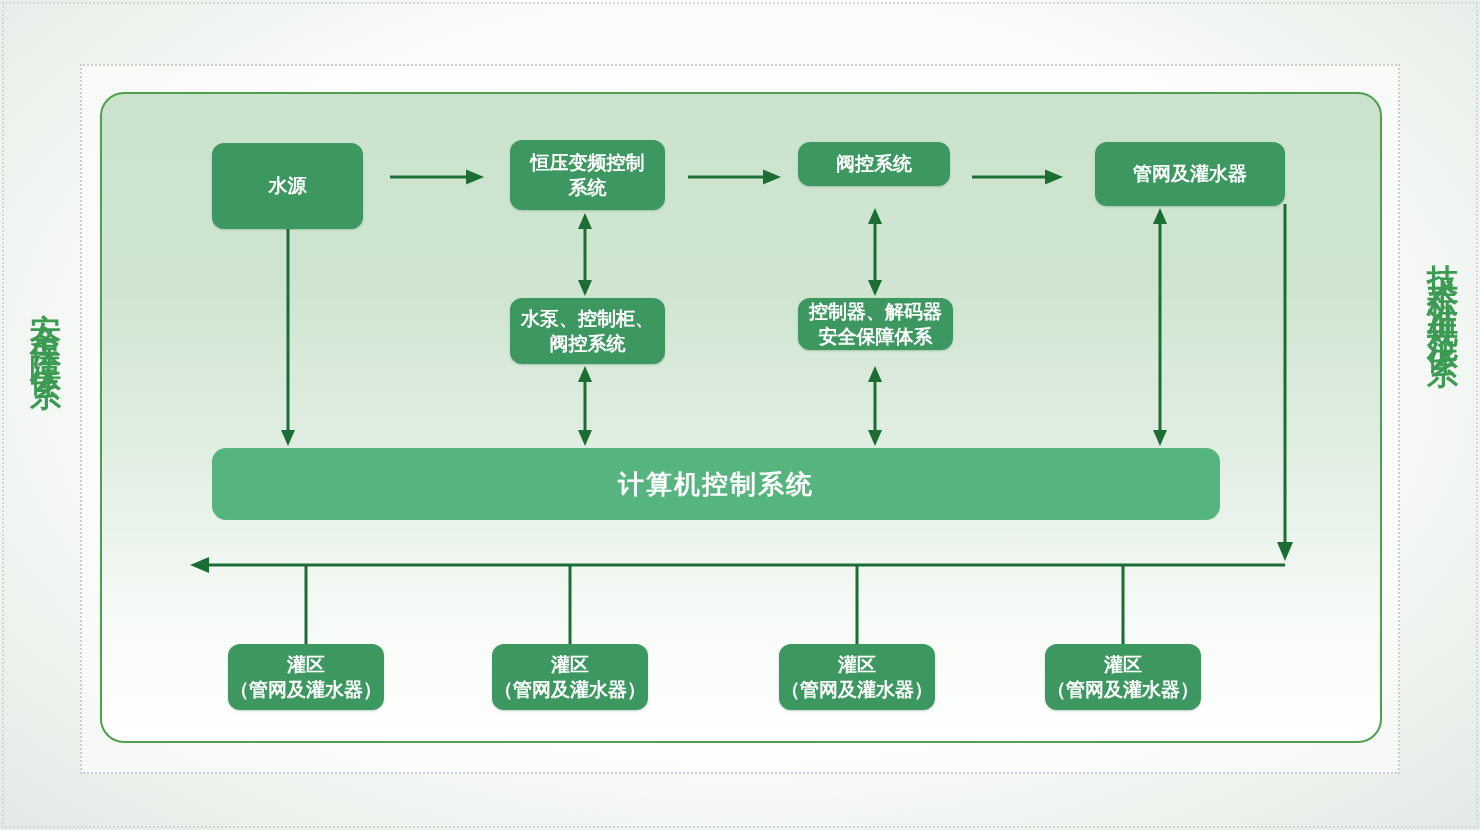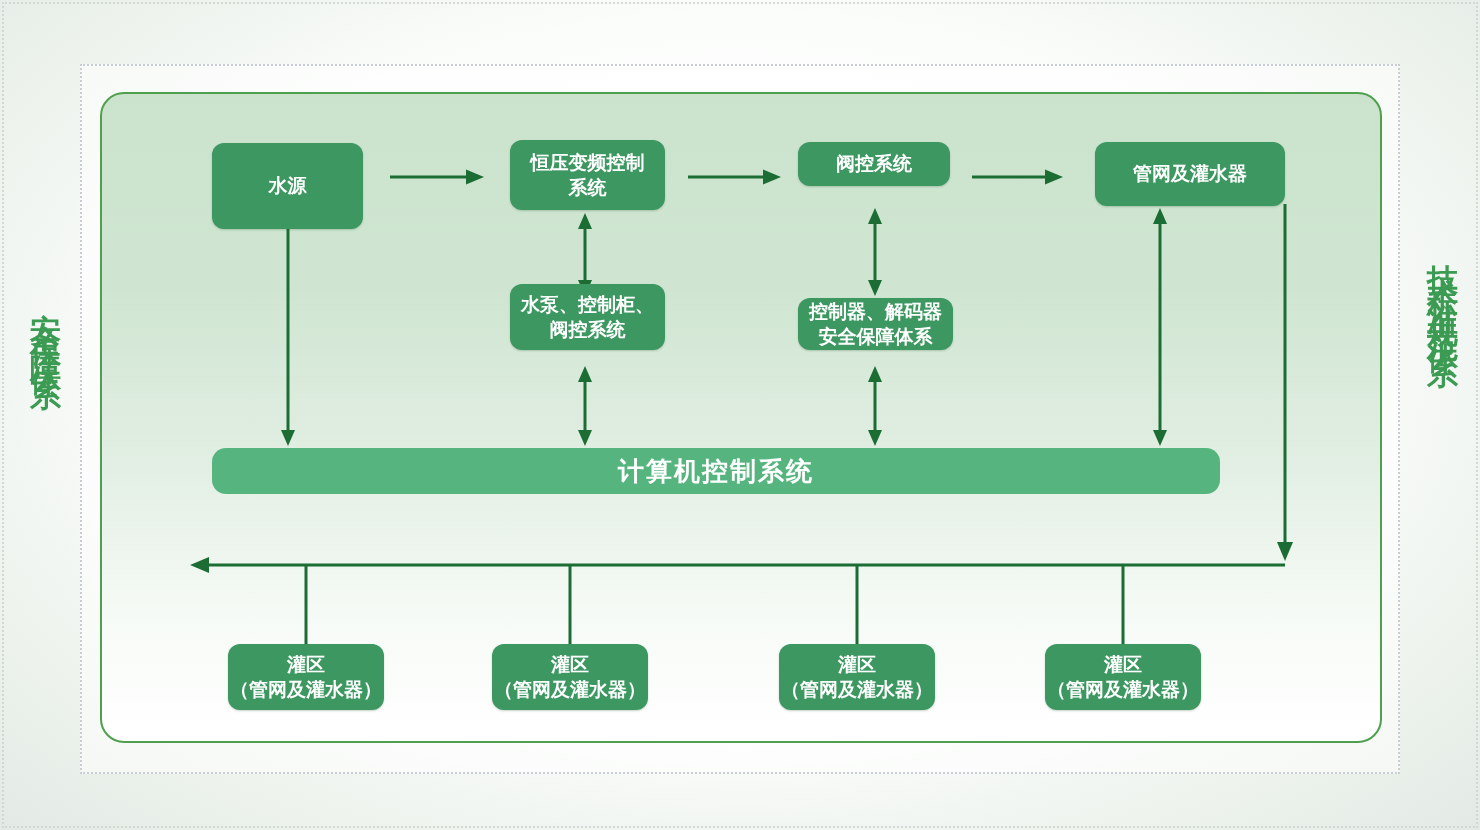--- a/index.html
+++ b/index.html
@@ -23,21 +23,21 @@
   }
   .connectors{position:absolute;left:0;top:0;width:1480px;height:830px;pointer-events:none;}
   .node{
     position:absolute;display:flex;flex-direction:column;align-items:center;justify-content:center;
     background:#3c9760;border-radius:12px;color:#ffffff;font-weight:700;
     font-size:19px;line-height:1.32;text-align:center;
     box-shadow:0 1px 2px rgba(40,90,55,0.25);
   }
   .node span{display:block;white-space:nowrap;}
   .bus-bar{
-    position:absolute;left:212px;top:448px;width:1008px;height:46px;
+    position:absolute;left:212px;top:448px;width:1008px;height:72px;
     background:#56b57e;border-radius:14px;display:flex;align-items:center;justify-content:center;
     color:#ffffff;font-weight:700;font-size:26px;letter-spacing:2px;
   }
   .side-label{
     position:absolute;writing-mode:vertical-lr;text-orientation:upright;
     color:#3c9b52;font-weight:700;font-size:31px;letter-spacing:13px;white-space:nowrap;
   }
   .side-label.left{left:24px;top:288px;}
   .side-label.right{left:1421px;top:240px;}
 </style>
@@ -123,21 +123,21 @@
     <span>恒压变频控制</span>
     <span>系统</span>
   </div>
   <div class="node" style="left:798px;top:142px;width:152px;height:44px">
     <span>阀控系统</span>
   </div>
   <div class="node" style="left:1095px;top:142px;width:190px;height:64px">
     <span>管网及灌水器</span>
   </div>
 
-  <div class="node" style="left:510px;top:284px;width:155px;height:66px">
+  <div class="node" style="left:510px;top:298px;width:155px;height:66px">
     <span>水泵、控制柜、</span>
     <span>阀控系统</span>
   </div>
   <div class="node" style="left:798px;top:298px;width:155px;height:52px">
     <span>控制器、解码器</span>
     <span>安全保障体系</span>
   </div>
 
   <div class="bus-bar">
     <span>计算机控制系统</span>

